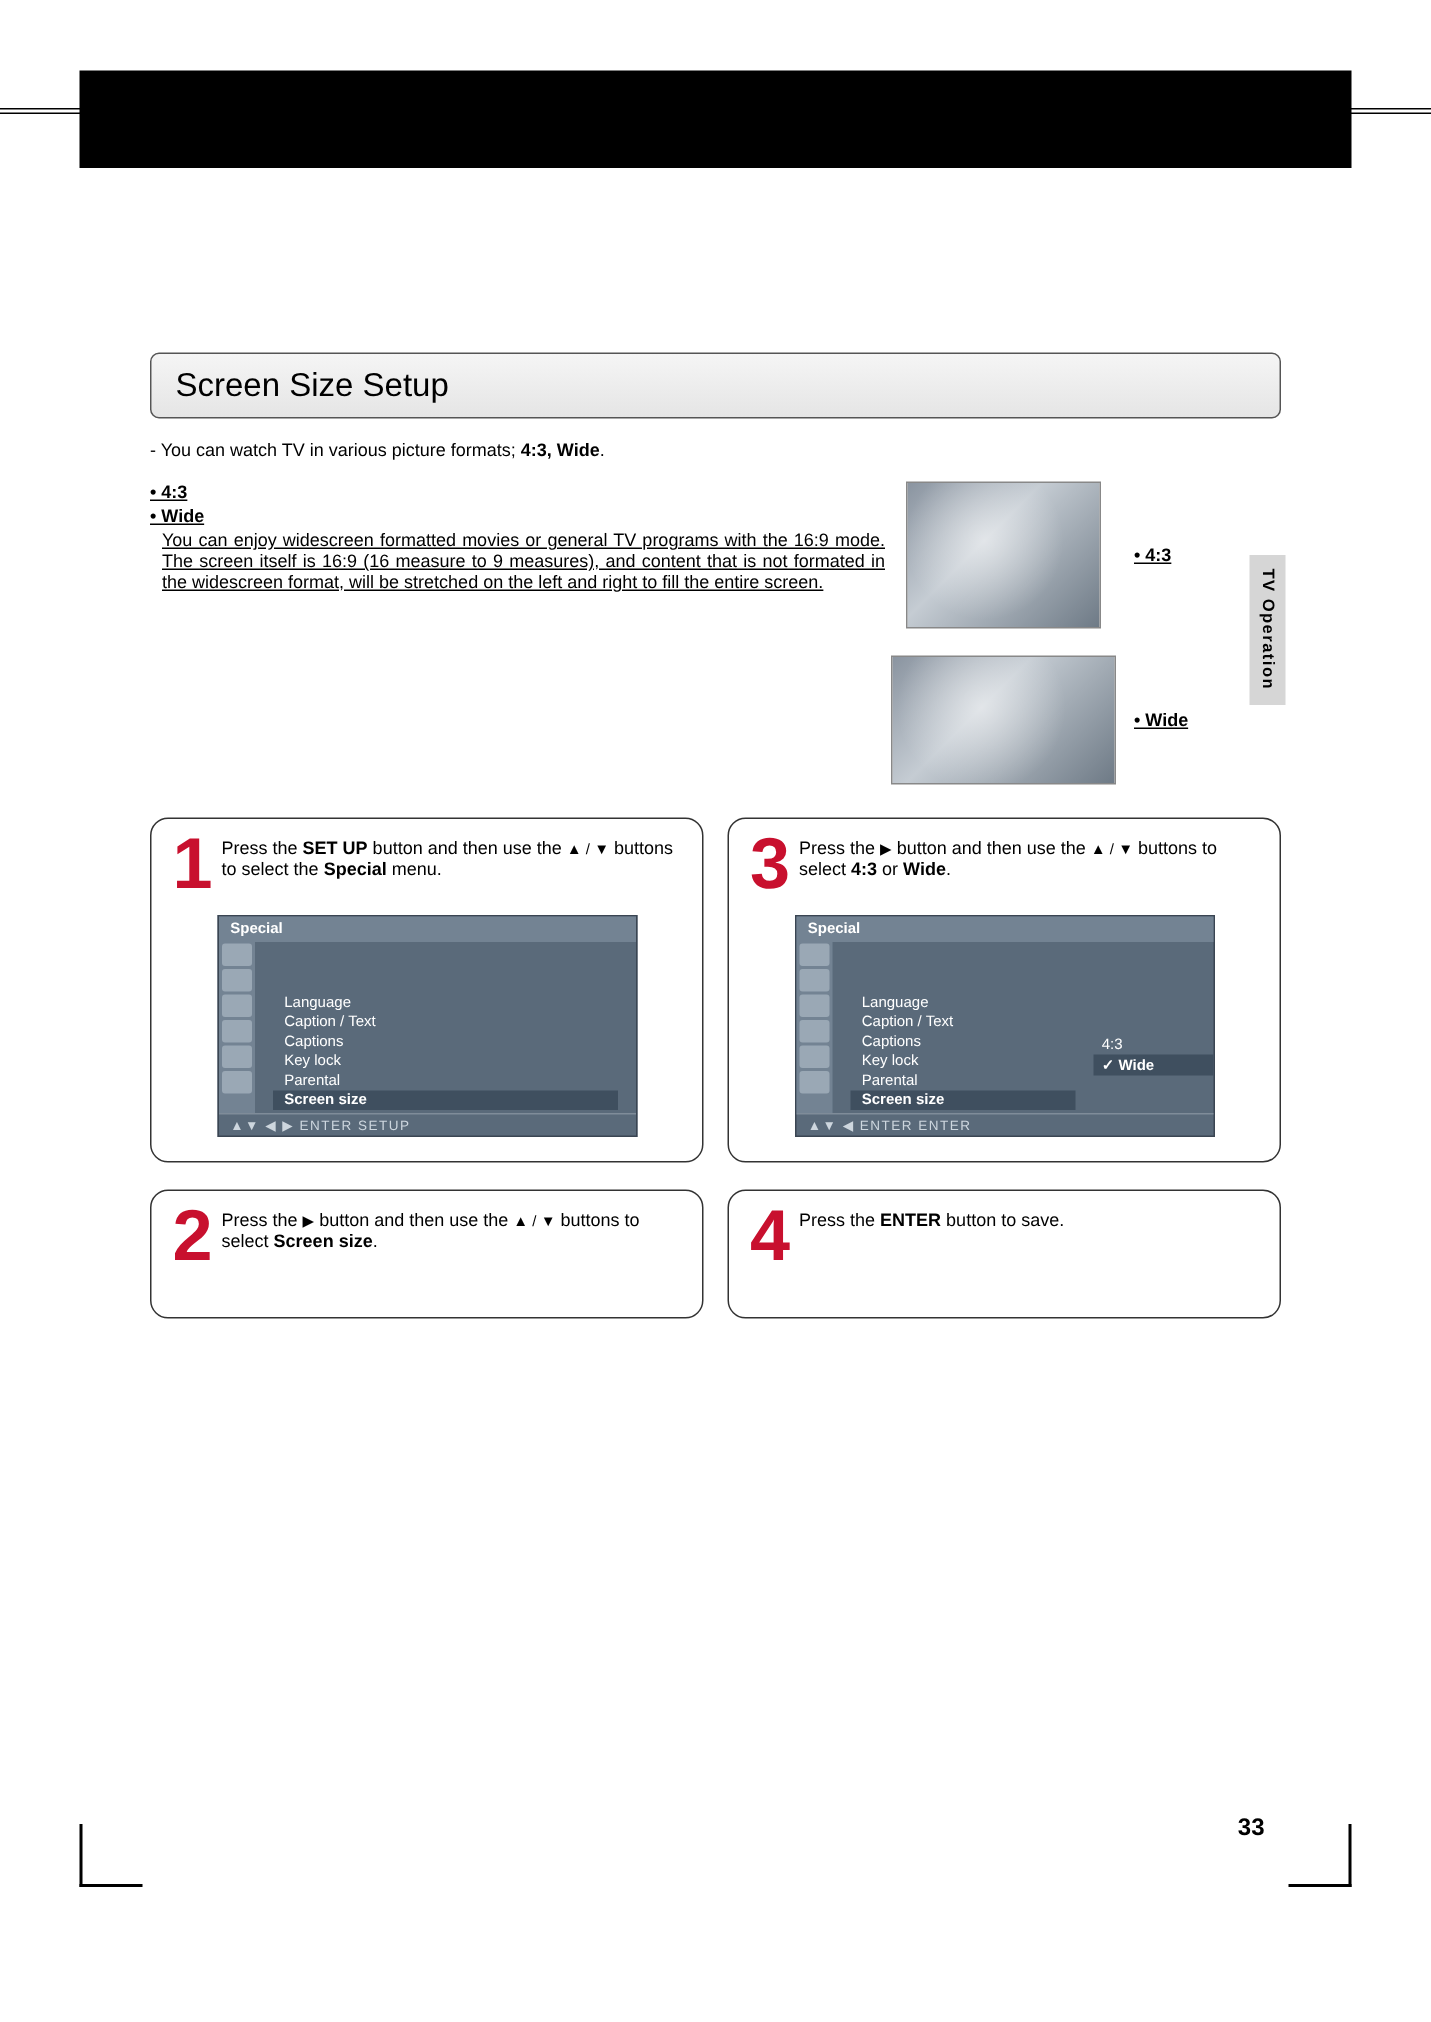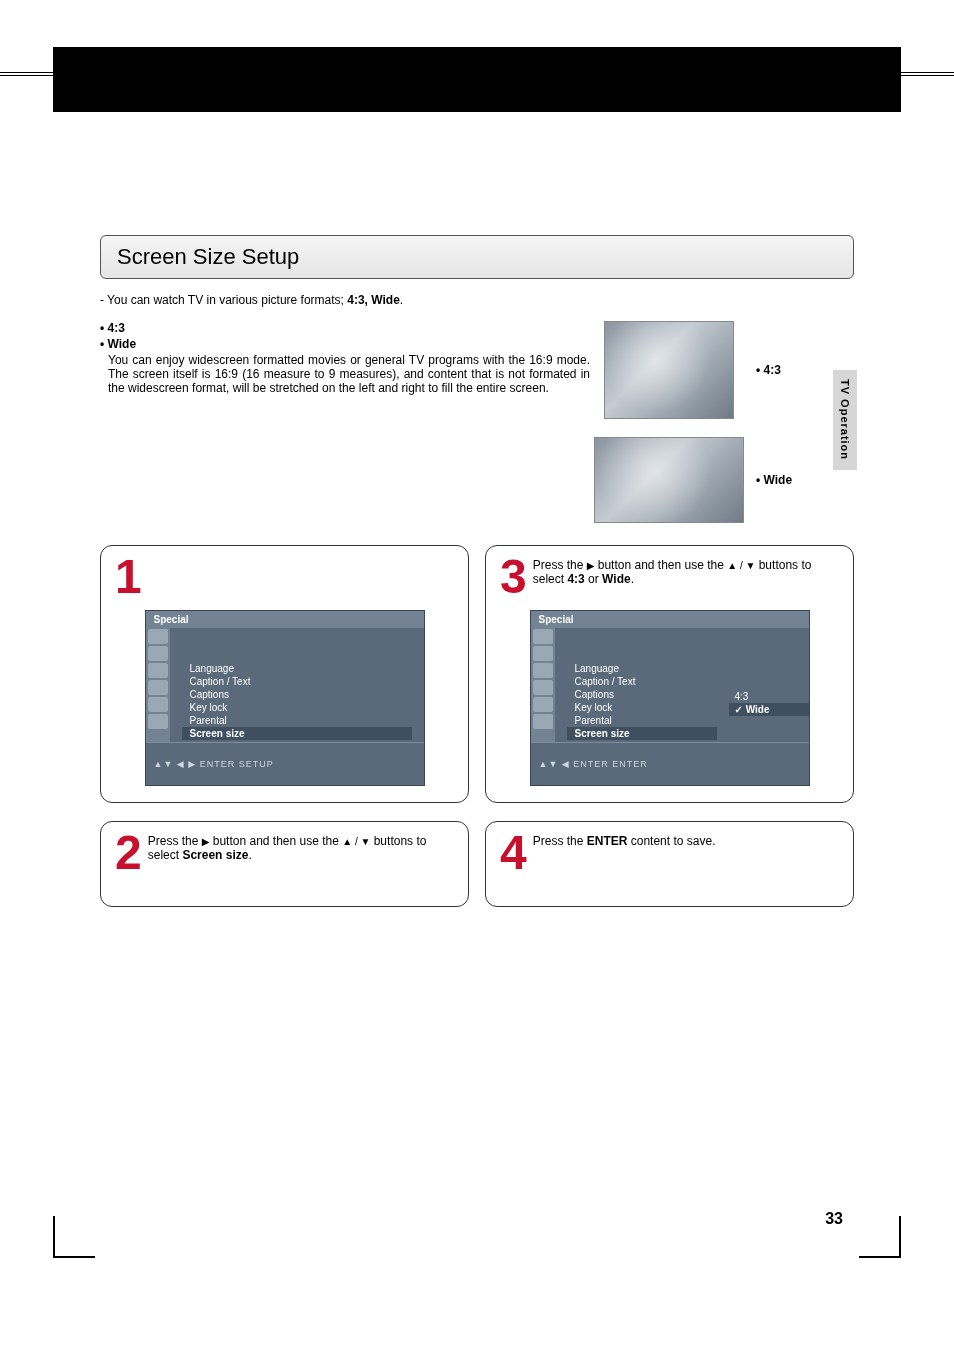--- a/index.html
+++ b/index.html
@@ -4,21 +4,21 @@
 <style>
 * { box-sizing: border-box; margin: 0; padding: 0; }
 body { font-family: Arial, Helvetica, sans-serif; background: #fff; width: 954px; height: 1348px; position: relative; color: #000; }
 .top-bar { position: absolute; top: 47px; left: 53px; right: 53px; height: 65px; background: #000; }
 .top-rules { position: absolute; top: 72px; left: 0; right: 0; height: 2px; }
 .top-rules .r1 { border-top: 1px solid #000; width: 100%; margin-bottom: 2px; }
 .content { position: absolute; top: 235px; left: 100px; right: 100px; }
 .title-bar { border: 1px solid #555; border-radius: 6px; background: linear-gradient(#f5f5f5,#e5e5e5); padding: 8px 16px; margin-bottom: 14px; }
 .title-text { font-size: 22px; font-weight: normal; }
 .intro { font-size: 12px; margin: 6px 0 14px 0; }
-.formats-row { display: flex; gap: 4px; }
+.formats-row { display: flex; gap: 4px; text-decoration: underline; }
 .formats-left { flex: 1; font-size: 12px; }
 .bullet { font-weight: bold; font-size: 12px; font-family: "Arial Black", Arial, sans-serif; margin-bottom: 2px; }
 .desc { font-size: 12px; margin: 0 0 10px 8px; text-align: justify; }
 .formats-right { width: 260px; display: flex; flex-direction: column; gap: 18px; }
 .preview-row { display: flex; align-items: center; gap: 12px; }
 .preview-img { width: 150px; height: 86px; background: linear-gradient(135deg,#8a94a0,#c5ccd3 40%,#6e7a86); border: 1px solid #888; position: relative; }
 .preview-img.ratio43 { width: 130px; height: 98px; margin: 0 10px; }
 .preview-img::after { content:""; position:absolute; inset:0; background: radial-gradient(circle at 40% 40%, rgba(255,255,255,0.5),transparent 55%); }
 .preview-lbl { font-weight: bold; font-size: 12px; font-family: "Arial Black", Arial, sans-serif; }
 .steps { display: flex; gap: 16px; margin-top: 22px; }
@@ -34,21 +34,21 @@
 .menu-body { display:flex; }
 .menu-icons { width:24px; background:#738393; display:flex; flex-direction:column; }
 .menu-icon { height:15px; margin:1px 2px; background:#9aa8b5; border-radius:2px; font-size:8px; text-align:center; line-height:15px; color:#4a5560;}
 .menu-items { flex:1; padding:2px 12px;margin-top:32px; }
 .menu-item { padding:1px 8px; }
 .menu-item.sel { background:#3f4f5f; font-weight:bold; }
 .menu-value-col { width:80px; padding:2px 0; }
 .menu-val { padding:1px 6px; font-size:10px; }
 .menu-val.sel { background:#3f4f5f; font-weight:bold; }
 .menu-val.checked::before { content:"\2713\00a0"; }
-.menu-footer { border-top:1px solid #7f8c99; padding:16px 8px; font-size:9px; letter-spacing:1px; color:#cdd6de; }
+.menu-footer { border-top:1px solid #7f8c99; padding:2px 8px; font-size:9px; letter-spacing:1px; color:#cdd6de; }
 .side-tab { position:absolute; top:370px; right:97px; width:24px; height:100px; background:#d6d6d6; display:flex; align-items:center; justify-content:center; }
 .side-tab span { writing-mode: vertical-rl; font-size:11px; font-weight:bold; letter-spacing:1px; }
 .page-num { position:absolute; bottom:120px; right:111px; font-size:16px; font-weight:bold; }
 .corner { position:absolute; width:2px; height:42px; background:#000; }
 .corner.h { width:42px; height:2px; }
 .cb-bl-v { bottom:90px; left:53px; } .cb-bl-h { bottom:90px; left:53px; }
 .cb-br-v { bottom:90px; right:53px; } .cb-br-h { bottom:90px; right:53px; }
 .clr { clear:both; }
 </style>
 </head>
@@ -89,20 +89,23 @@
         <div class="preview-lbl">• Wide</div>
       </div>
     </div>
   </div>
 
   <div class="steps">
     <div class="step-col">
 
       <div class="step-box">
         <div class="step-num">1</div>
+        <p class="step-text">
+          <span>Press the </span><span class="bold">SET UP</span><span> button and then use the </span><span class="arrow">▲ / ▼</span><span> buttons to select the </span><span class="tbold">Special</span><span> menu.</span>
+        </p>
         <div class="clr"></div>
         <div class="menu-screenshot">
           <div class="menu-header">Special</div>
           <div class="menu-body">
             <div class="menu-icons">
               <div class="menu-icon"></div>
               <div class="menu-icon"></div>
               <div class="menu-icon"></div>
               <div class="menu-icon"></div>
               <div class="menu-icon"></div>
@@ -163,21 +166,21 @@
               <div class="menu-val sel checked">Wide</div>
             </div>
           </div>
           <div class="menu-footer">▲▼  ◀  ENTER   ENTER</div>
         </div>
       </div>
 
       <div class="step-box" style="min-height:86px;">
         <div class="step-num">4</div>
         <p class="step-text">
-          <span>Press the </span><span class="bold">ENTER</span><span> content to save.</span>
+          <span>Press the </span><span class="bold">ENTER</span><span> button to save.</span>
         </p>
         <div class="clr"></div>
       </div>
     </div>
   </div>
 </div>
 
 <div class="page-num">33</div>
 
 <div class="corner cb-bl-v"></div>

